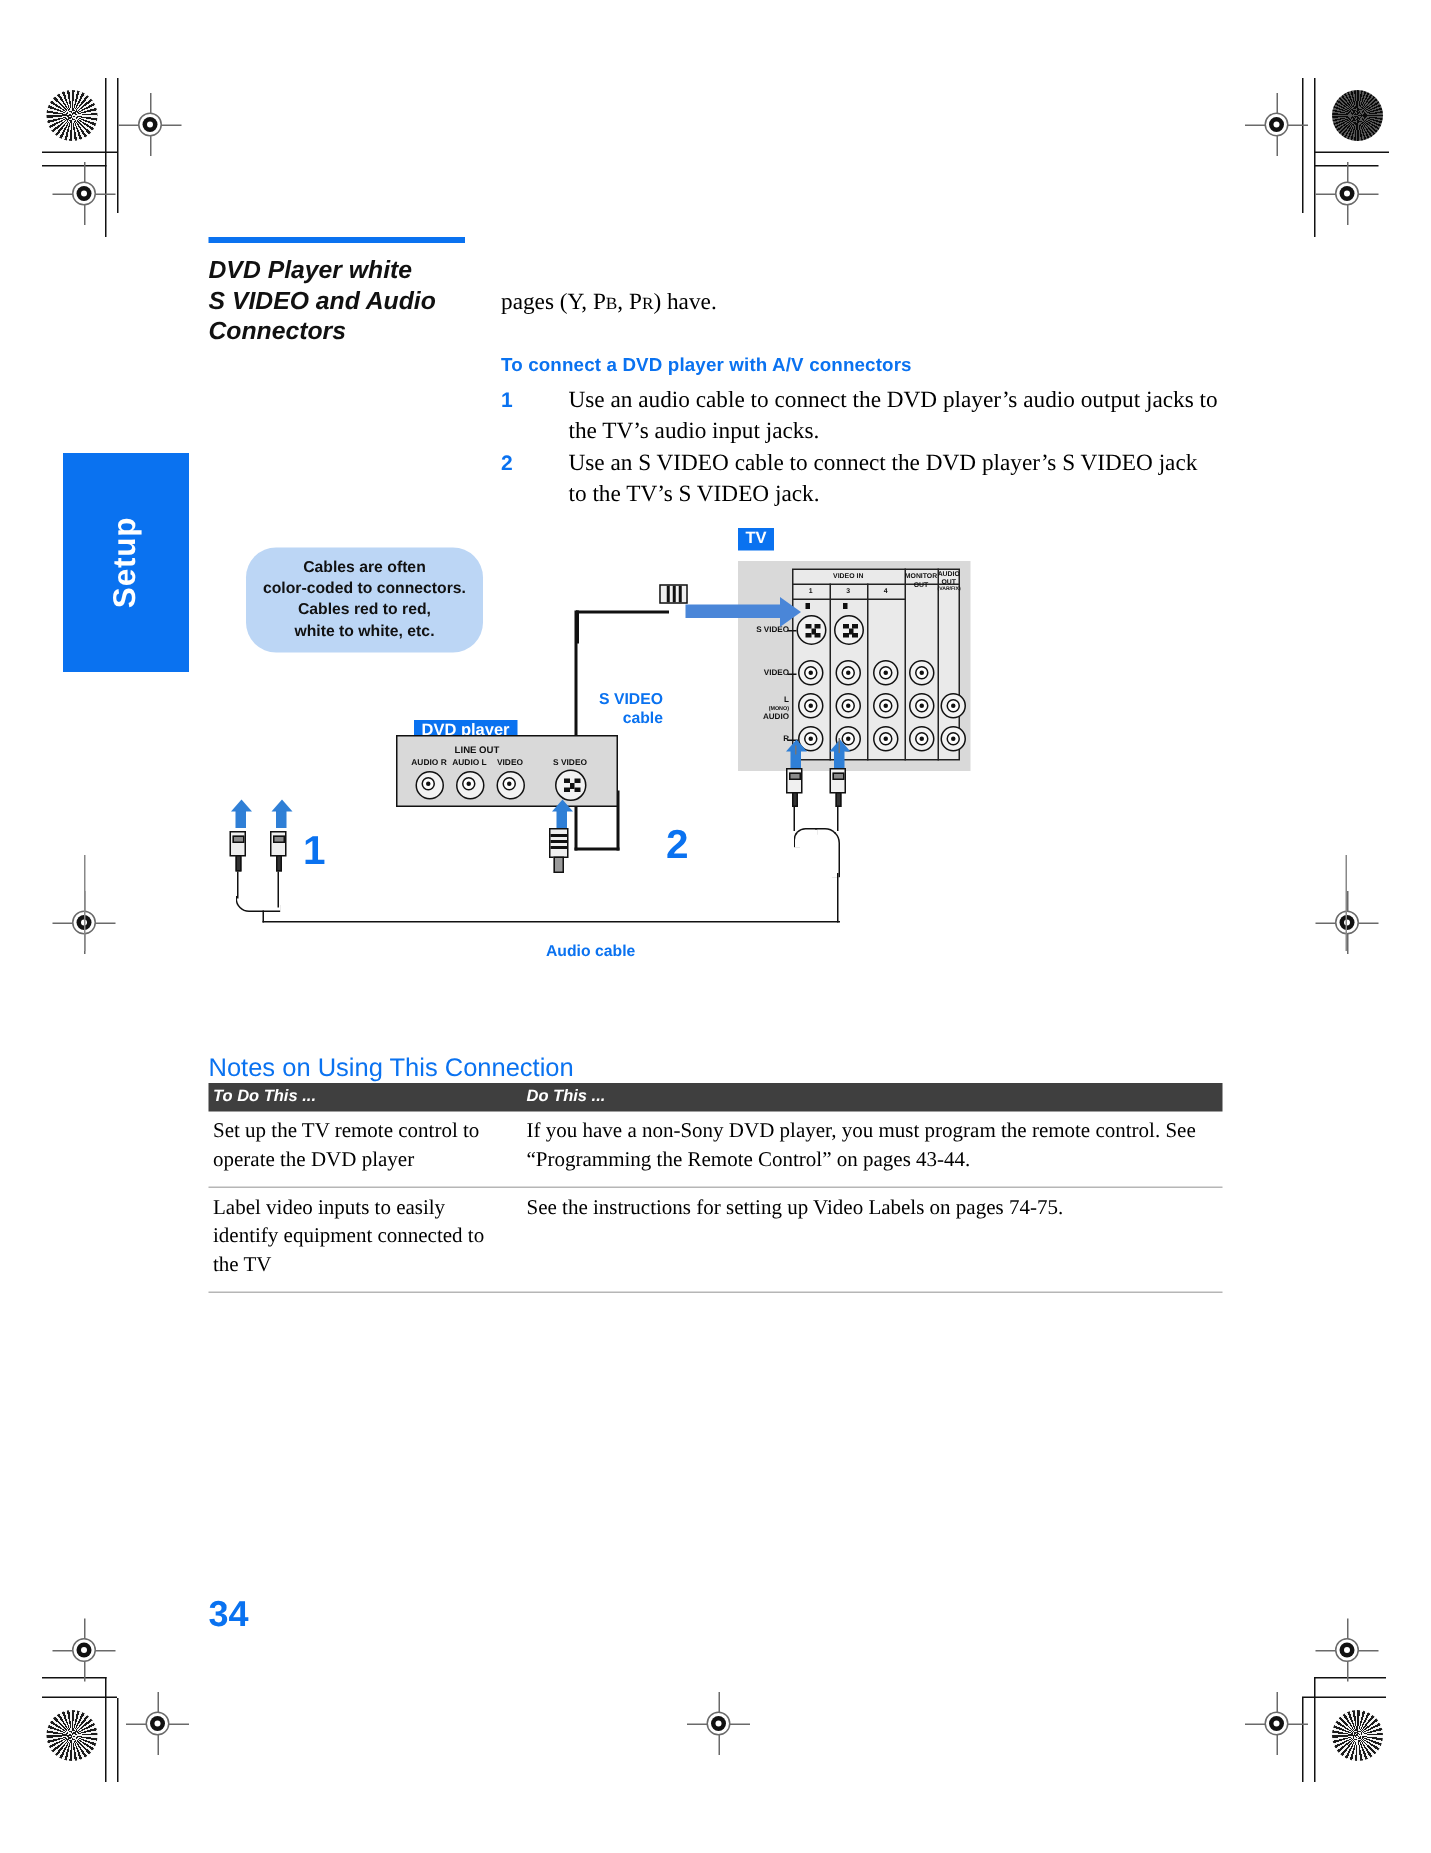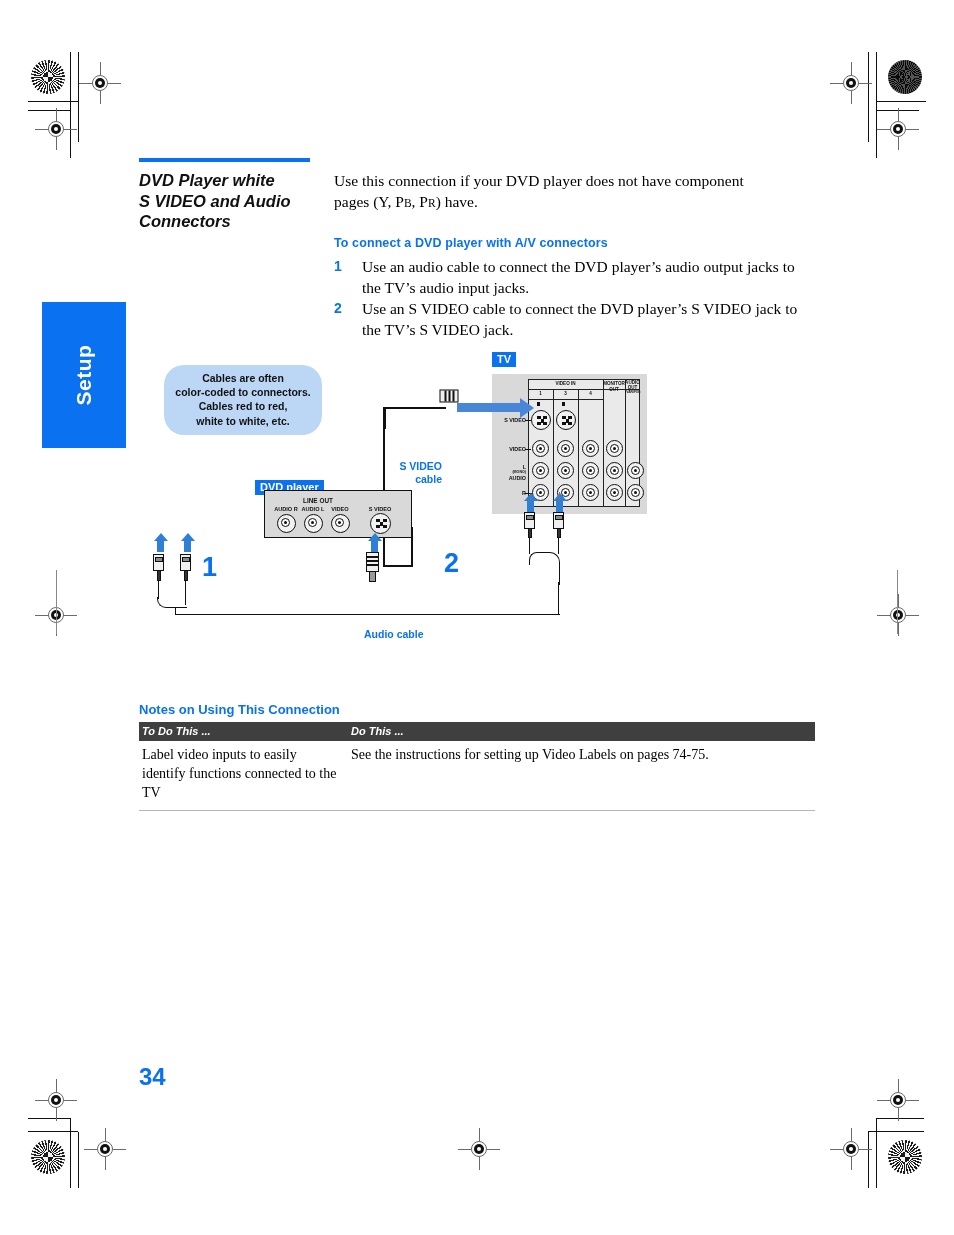--- a/index.html
+++ b/index.html
@@ -40,21 +40,21 @@
 
   #intro-text{left:334px;top:170px;width:480px;font-size:15.5px;line-height:21px;}
   .smallcap{font-size:11.5px;vertical-align:baseline;}
 
   #subhead{left:334px;top:236px;font-family:"Liberation Sans",sans-serif;
       font-weight:bold;font-size:12.5px;color:#0a72f0;letter-spacing:.1px;}
 
   .step{position:absolute;width:480px;font-size:15.5px;line-height:21px;}
   .step .num{position:absolute;left:0;top:0;width:18px;
       font-family:"Liberation Sans",sans-serif;font-weight:bold;font-size:14px;color:#0a72f0;}
-  .step .txt{display:block;margin-left:28px;}
+  .step .txt{display:block;margin-left:45px;}
   #step1{left:334px;top:256px;}
   #step2{left:334px;top:298px;}
 
   
   #callout{left:164px;top:365px;width:158px;height:70px;background:#bcd6f5;
       border-radius:20px;text-align:center;
       font-family:"Liberation Sans",sans-serif;font-weight:bold;font-size:10.5px;
       line-height:14.2px;color:#111;padding-top:6px;box-sizing:border-box;}
 
   
@@ -113,21 +113,21 @@
   .bigno{position:absolute;font-family:"Liberation Sans",sans-serif;font-weight:bold;
       font-size:27px;color:#0a72f0;}
 
   .bluearrow{position:absolute;height:9px;background:#4a86d8;}
   .bluearrow:after{content:"";position:absolute;right:-13px;top:-5.5px;
       border-top:10px solid transparent;border-bottom:10px solid transparent;
       border-left:14px solid #4a86d8;}
 
   
   #notes-head{left:139px;top:702px;font-family:"Liberation Sans",sans-serif;
-      font-weight:bold;font-size:13px;color:#0a72f0;}
+      font-weight:normal;font-size:17px;color:#0a72f0;}
   #notes-table{left:139px;top:722px;width:676px;border-collapse:collapse;}
   #notes-table th{background:#3f3f3f;color:#fff;text-align:left;
       font-family:"Liberation Sans",sans-serif;font-style:italic;font-weight:bold;
       font-size:11px;padding:3px 0 4px 3px;}
   #notes-table td{vertical-align:top;font-size:14px;line-height:19px;
       padding:4px 10px 8px 3px;border-bottom:1px solid #b6b6b6;}
   #notes-table td.c1{width:196px;}
   .hl{color:#0a72f0;}
 
   #page-no{left:139px;top:1063px;font-family:"Liberation Sans",sans-serif;
@@ -249,21 +249,21 @@
 </div>
 
 <div class="abs" id="section-rule"></div>
 <div class="abs" id="section-title">
   <div>DVD Player white</div>
   <div>S VIDEO and Audio</div>
   <div>Connectors</div>
 </div>
 
 <div class="abs" id="intro-text">
-  <span>Use this connection if your DVD player does not have component</span><br>
+  <br>
   <span>pages (Y, P</span><span class="smallcap">B</span><span>, P</span><span class="smallcap">R</span><span>) have.</span>
 </div>
 
 <div class="abs" id="subhead">To connect a DVD player with A/V connectors</div>
 
 <div class="step" id="step1">
   <span class="num">1</span>
   <span class="txt">Use an audio cable to connect the DVD player’s audio output jacks to the TV’s audio input jacks.</span>
 </div>
 <div class="step" id="step2">
@@ -362,21 +362,21 @@
   <div class="cable" style="left:245px;top:55px;width:20px;height:22px;border-right:0;border-top:0;border-bottom:0;border-left:2px solid #111;background:transparent;border-radius:0;"></div>
   <div class="cable" style="left:244px;top:55px;width:0;height:160px;border:0;border-left:2px solid #111;"></div>
   <div class="cable" style="left:244px;top:213px;width:30px;height:0;border:0;border-top:2px solid #111;"></div>
   <div class="cable" style="left:272px;top:175px;width:0;height:40px;border:0;border-left:2px solid #111;"></div>
 
   <div class="lbl-blue" style="left:243px;top:108px;width:60px;text-align:right;line-height:13px;">
     <div>S VIDEO</div>
     <div>cable</div>
   </div>
 
-  <div class="tag" style="left:116px;top:128px;">DVD player</div>
+  <div class="tag" style="left:137px;top:128px;">DVD player</div>
 
   <div id="dvd-panel">
     <div class="dvd-lbl" style="left:10px;top:6px;width:86px;font-size:6.4px;">LINE OUT</div>
     <div class="dvd-lbl" style="left:6px;top:15px;width:30px;">AUDIO R</div>
     <div class="dvd-lbl" style="left:33px;top:15px;width:30px;">AUDIO L</div>
     <div class="dvd-lbl" style="left:62px;top:15px;width:26px;">VIDEO</div>
     <div class="dvd-lbl" style="left:98px;top:15px;width:34px;">S VIDEO</div>
 
     <div class="rca" style="left:12px;top:23px;width:19px;height:19px;"></div>
     <div class="rca" style="left:39px;top:23px;width:19px;height:19px;"></div>
@@ -449,19 +449,23 @@
 
 <table class="abs" id="notes-table">
   <thead>
     <tr>
       <th class="c1">To Do This ...</th>
       <th>Do This ...</th>
     </tr>
   </thead>
   <tbody>
     <tr>
-      <td class="c1">Label video inputs to easily identify functions connected to the TV</td>
+      <td class="c1">Set up the TV remote control to operate the DVD player</td>
+      <td>If you have a non-Sony DVD player, you must program the remote control. See “Programming the Remote Control” on pages 43-44.</td>
+    </tr>
+    <tr>
+      <td class="c1">Label video inputs to easily identify equipment connected to the TV</td>
       <td>See the instructions for setting up Video Labels on pages 74-75.</td>
     </tr>
   </tbody>
 </table>
 
 <div class="abs" id="page-no">34</div>
 
 </body></html>

